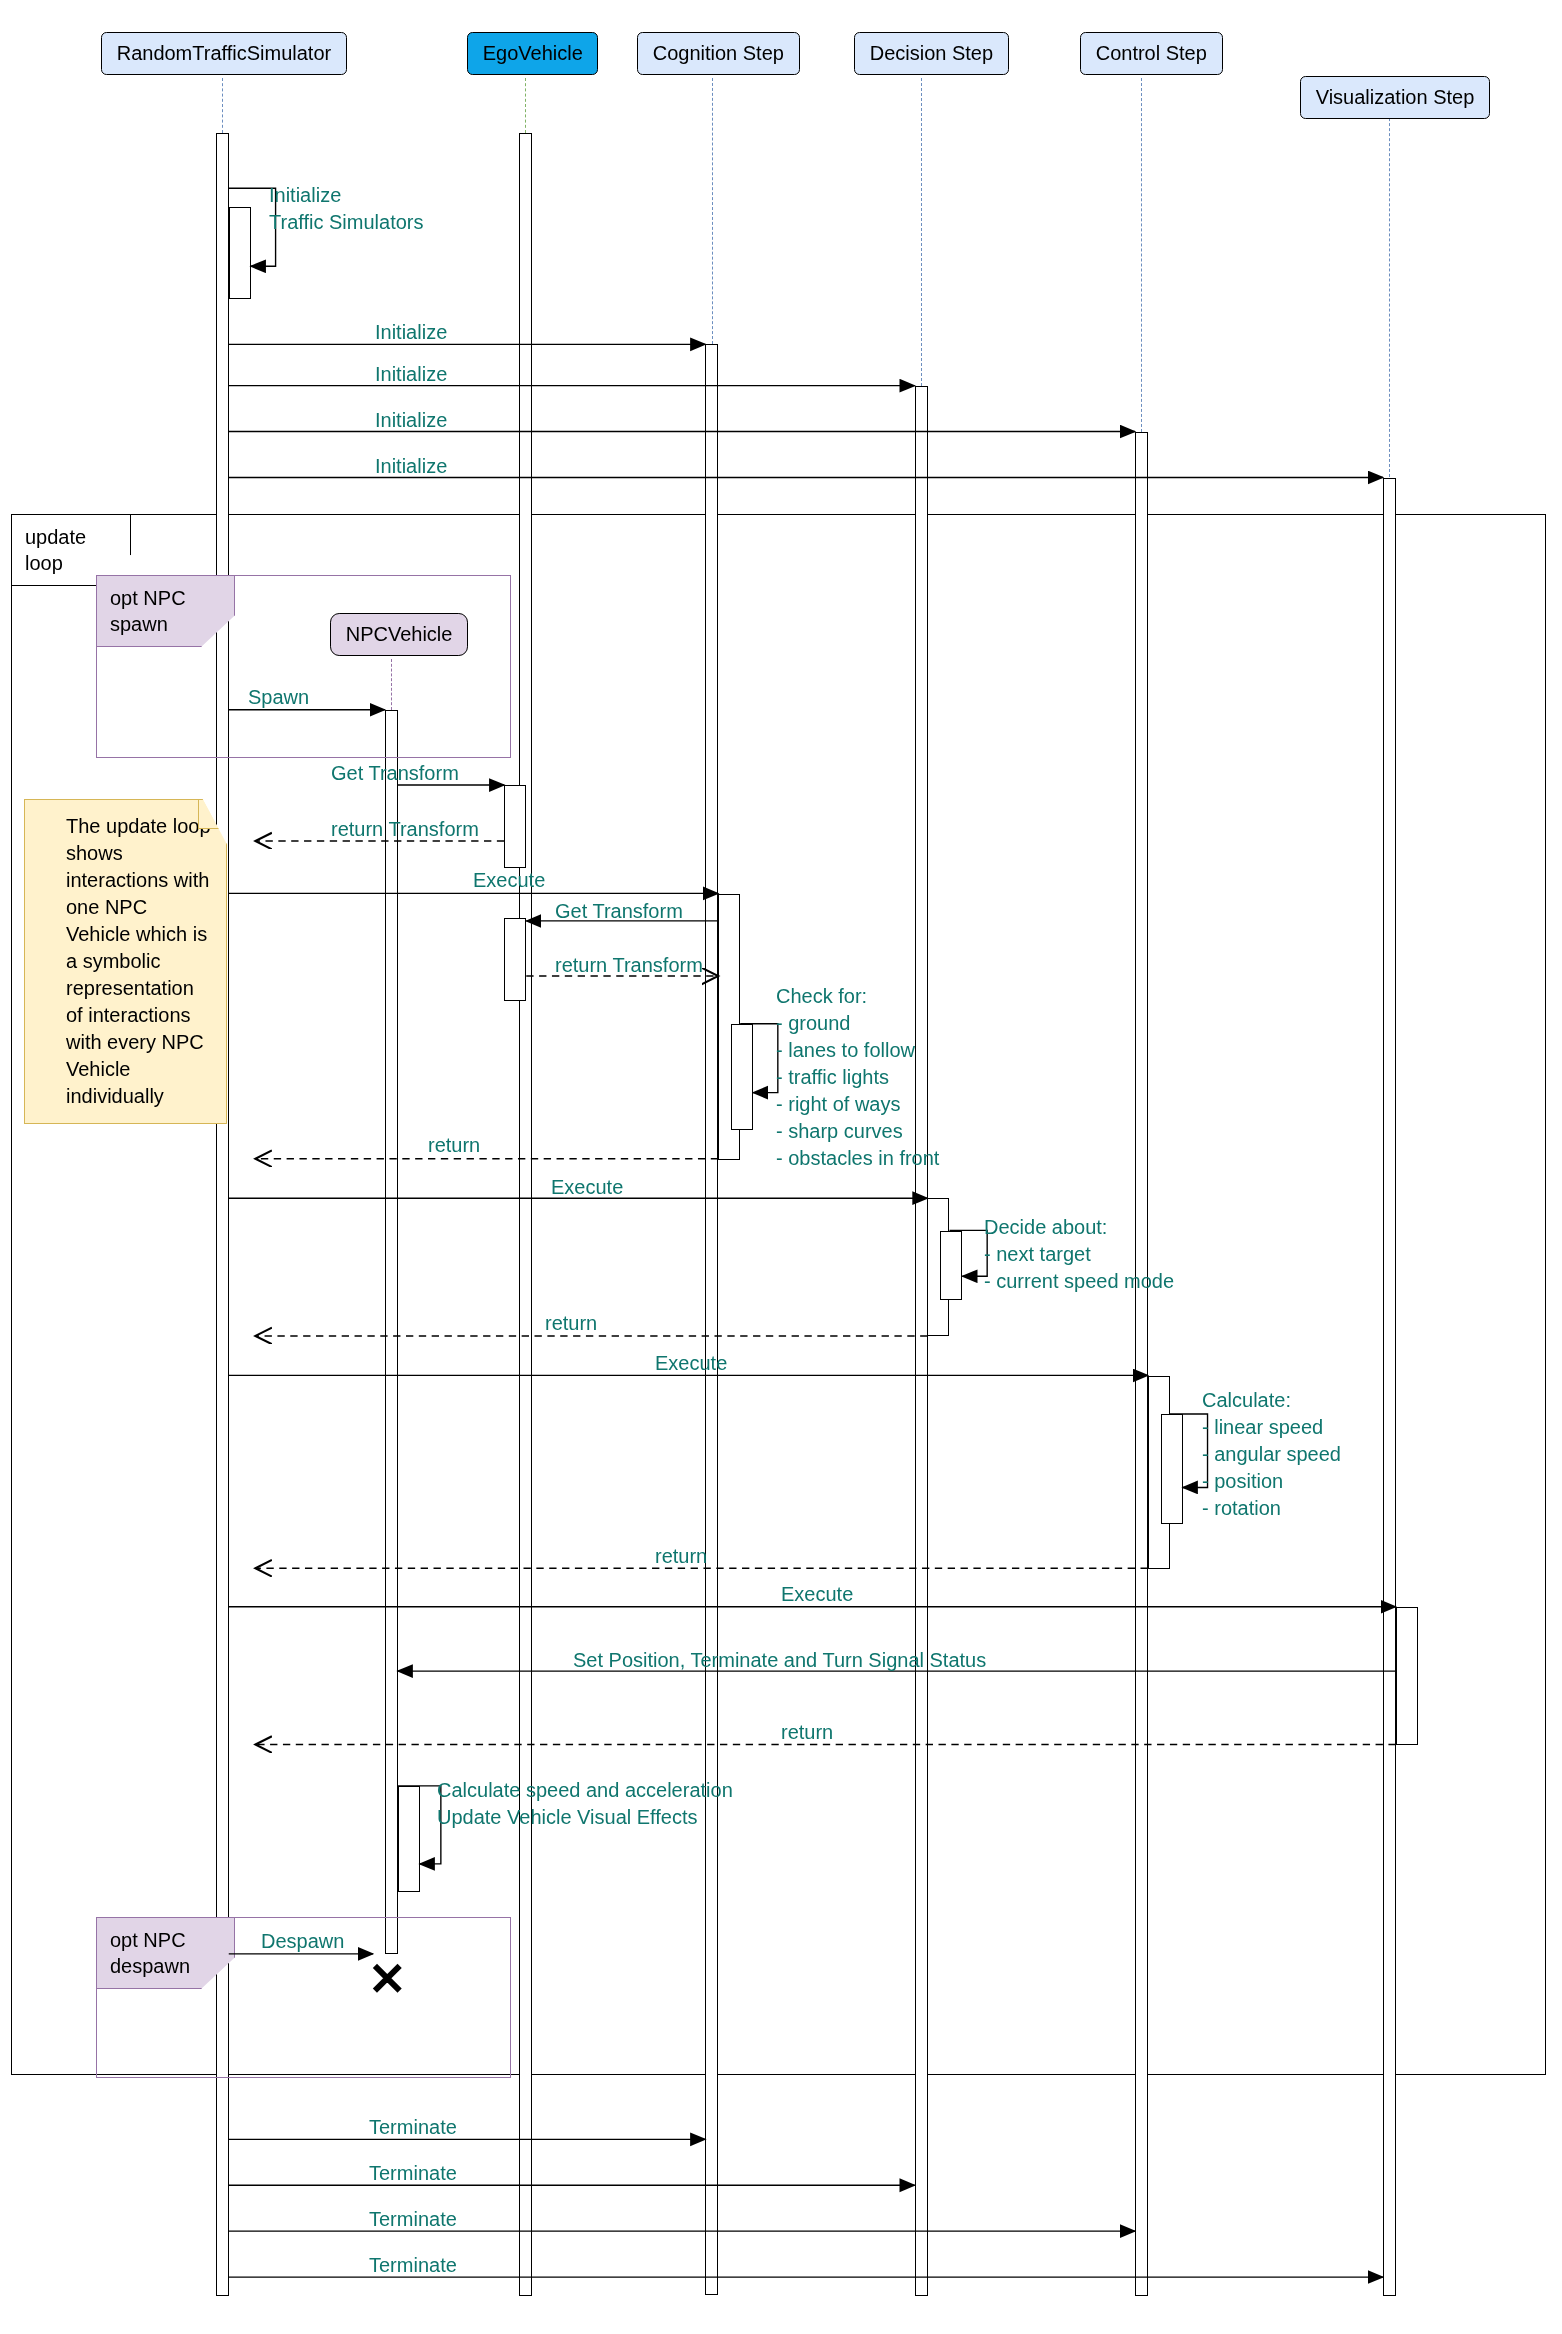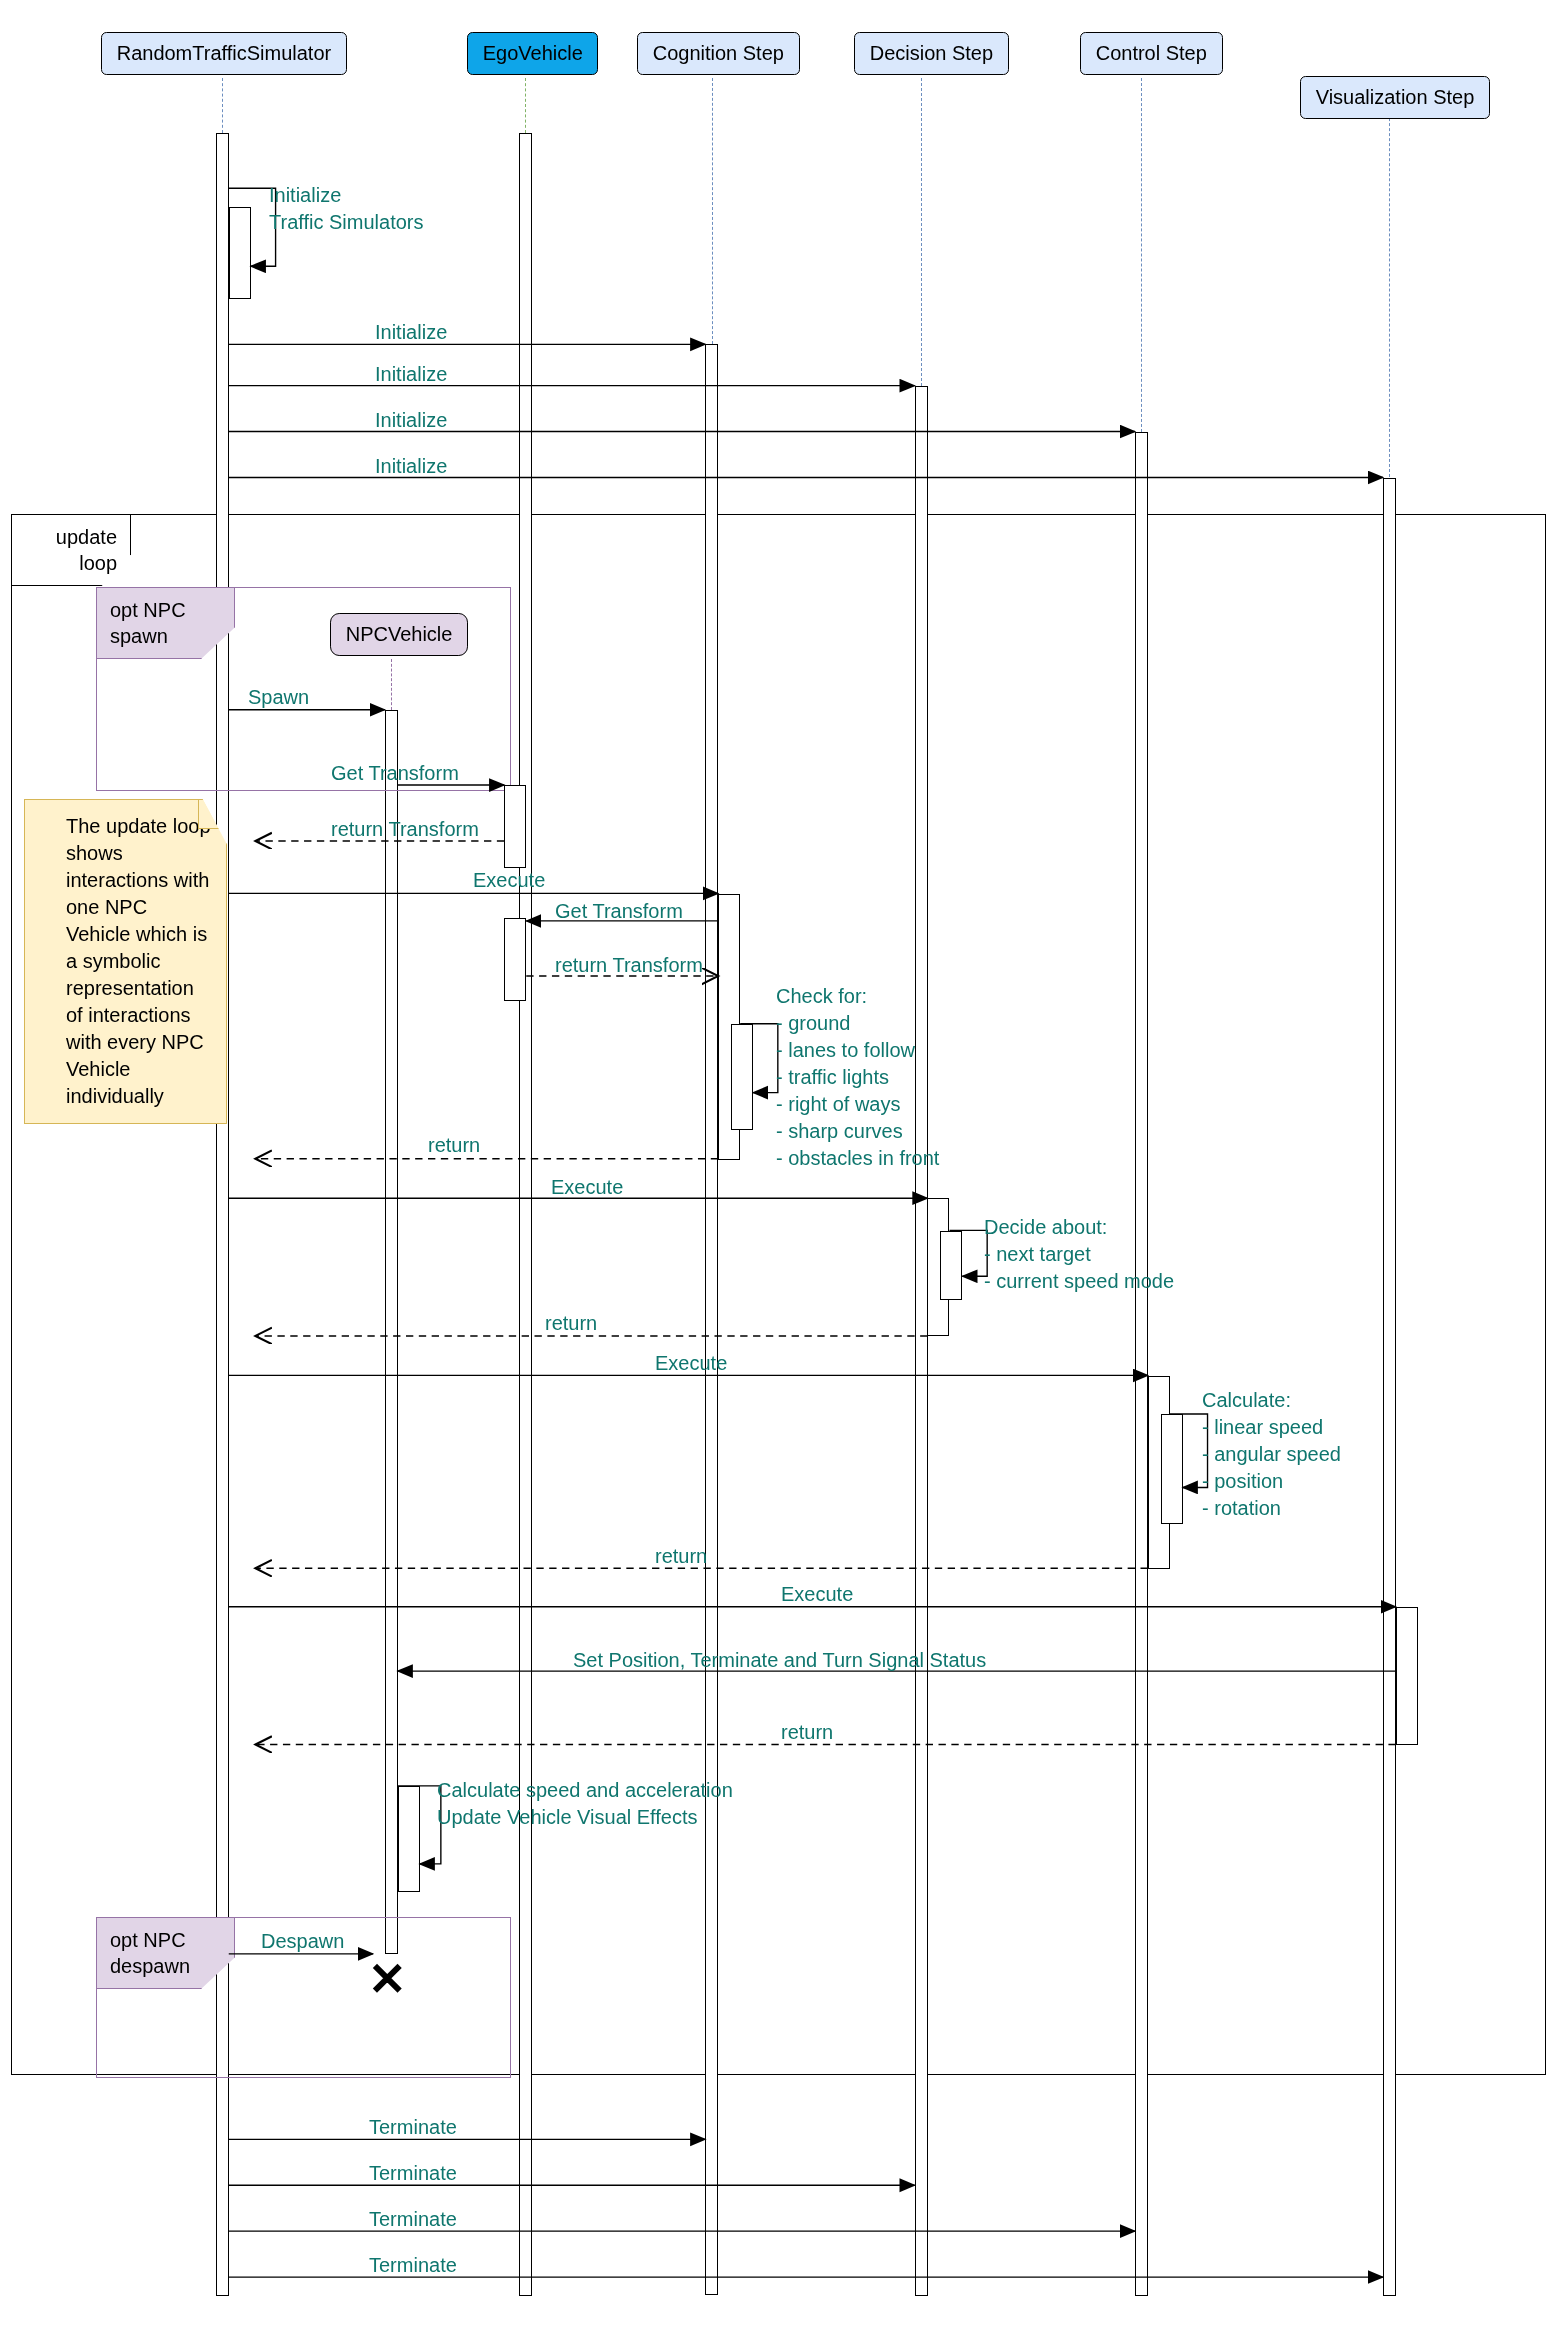--- a/index.html
+++ b/index.html
@@ -46,21 +46,20 @@
     position: absolute;
     width: 22px;
     background: #fff;
     border: 0.9px solid #000;
     z-index: 5;
   }
   .loop-frame {
     position: absolute;
     border: 1.4px solid #000;
     z-index: 2;
-    text-align: right;
   }
   .opt-frame {
     position: absolute;
     border: 1.4px solid #9673A6;
     z-index: 4;
   }
   .frame-label {
     position: absolute;
     top: 0;
     left: 0;
@@ -161,21 +160,21 @@
   <div class="activation" style="left:1161px; top:1414px; height:110px;"></div>
   <div class="activation" style="left:1396px; top:1607px; height:138px;"></div>
   <div class="activation" style="left:398px; top:1786px; height:106px;"></div>
 
   <div class="participant purple-box" style="left:330px; top:613px;">NPCVehicle</div>
 
   <div class="loop-frame" style="left:11px; top:514px; width:1535px; height:1561px;">
     <div class="frame-label" style="width:119px;">update
 loop</div>
   </div>
-  <div class="opt-frame" style="left:96px; top:587px; width:415px; height:204px;">
+  <div class="opt-frame" style="left:96px; top:575px; width:415px; height:183px;">
     <div class="frame-label purple" style="width:138px;">opt NPC
 spawn</div>
   </div>
   <div class="opt-frame" style="left:96px; top:1917px; width:415px; height:161px;">
     <div class="frame-label purple" style="width:138px;">opt NPC
 despawn</div>
   </div>
 
   <div class="note" style="left:24px; top:799px; width:203px;padding-left:41px;">The update loop
 shows interactions

